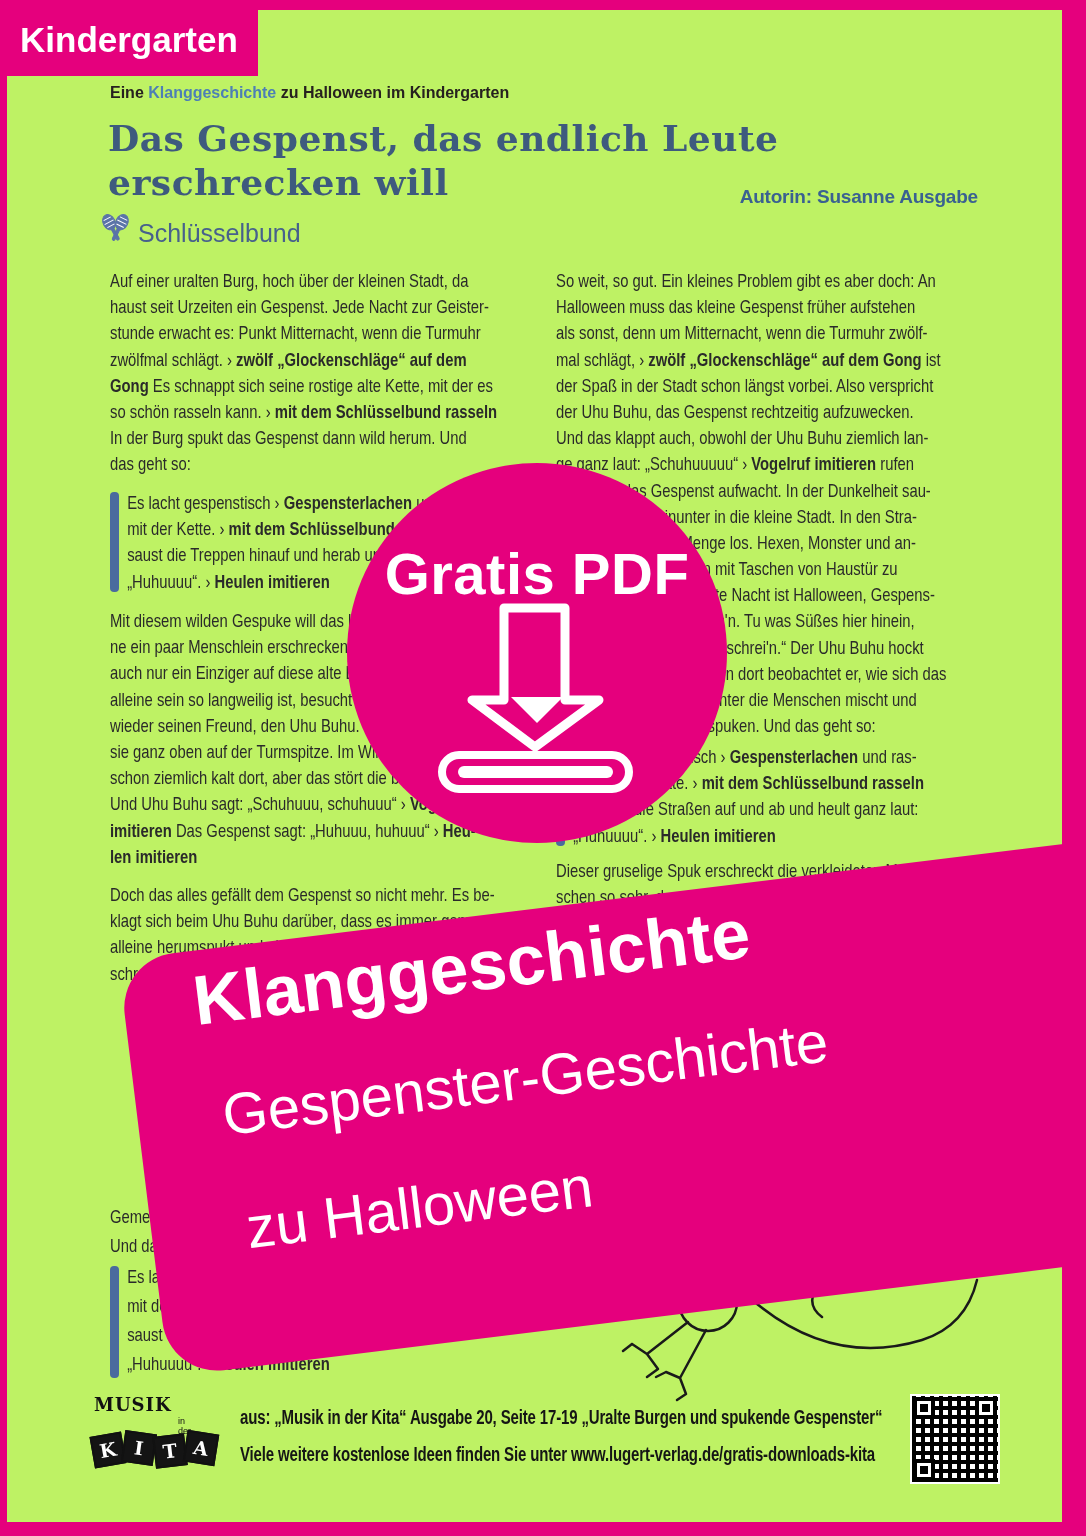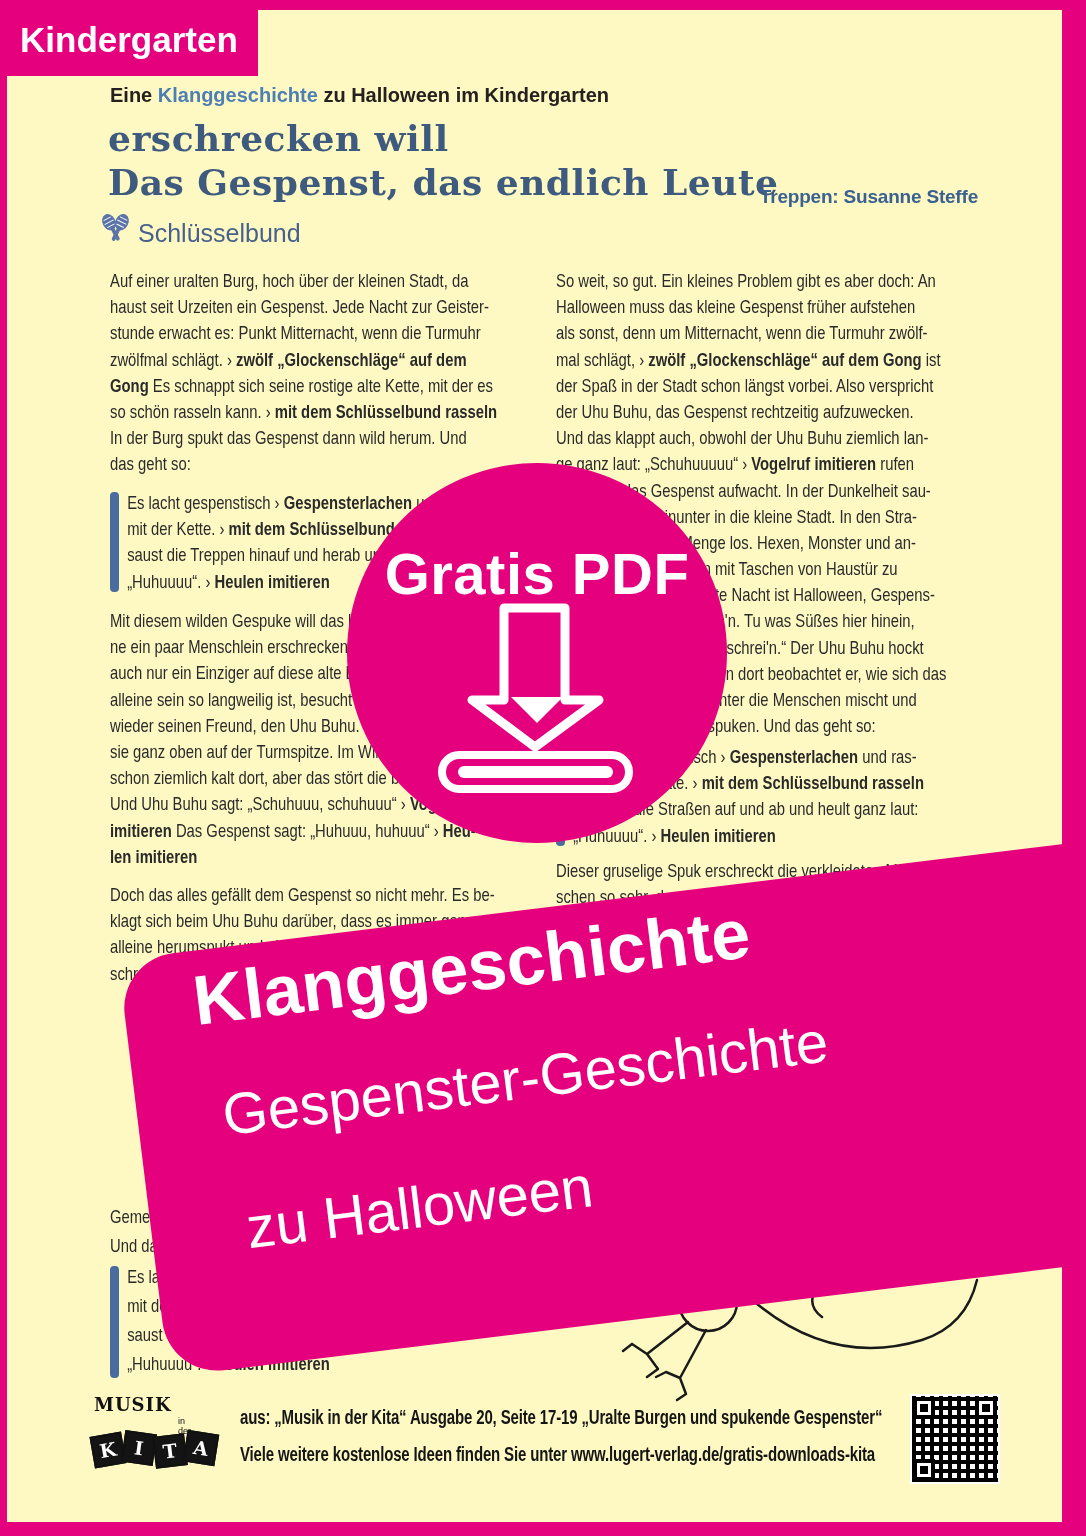--- a/index.html
+++ b/index.html
@@ -1,28 +1,28 @@
 <!DOCTYPE html>
 <html><head>
 <meta charset="utf-8">
 <style>
   html,body{margin:0;padding:0;background:#fff;}
-  .page{position:relative;width:1086px;height:1536px;background:#fef9c3;overflow:hidden;
+  .page{position:relative;width:1086px;height:1536px;background:#bef264;overflow:hidden;
         font-family:"Liberation Sans",sans-serif;color:#2a2a2a;}
   
   .frame{position:absolute;background:#e5007d;z-index:50;}
   .frame.top{left:0;top:0;width:1086px;height:10px;}
   .frame.left{left:0;top:0;width:7px;height:1536px;}
   .frame.right{right:0;top:0;width:24px;height:1536px;}
   .frame.bottom{left:0;bottom:0;width:1086px;height:14px;}
   
   .ktag{position:absolute;left:0;top:0;width:258px;height:76px;background:#e5007d;z-index:55;
         color:#fff;font-size:35px;font-weight:bold;padding:20px 0 0 20px;box-sizing:border-box;}
   
-  .hline{position:absolute;left:110px;top:84px;font-size:20px;font-weight:bold;color:#26211f;z-index:10;}
+  .hline{position:absolute;left:110px;top:84px;font-size:16px;font-weight:bold;color:#26211f;z-index:10;}
   .hline .blue{color:#4d7fb5;}
   .title{position:absolute;left:108px;top:116px;font-family:"DejaVu Serif",serif;font-weight:bold;
          font-size:36px;line-height:44px;color:#3e5a7e;z-index:10;letter-spacing:.5px;}
   .author{position:absolute;left:600px;top:186px;width:378px;text-align:right;font-size:19px;
           font-weight:bold;color:#3a6191;z-index:10;letter-spacing:-.2px;}
   .instr{position:absolute;left:96px;top:212px;z-index:10;display:flex;align-items:center;}
   .instr .lbl{font-size:25px;color:#47618c;margin-left:4px;}
   
   .col{position:absolute;z-index:10;font-size:19px;transform:scaleX(.78);transform-origin:0 0;}
   .tl{height:26.2px;line-height:26.2px;white-space:pre;}
@@ -76,24 +76,24 @@
   <div class="frame bottom"></div>
 
   <div class="ktag">
     <span>Kindergarten</span>
   </div>
 
   <div class="hline">
     <span>Eine </span><span class="blue">Klanggeschichte</span><span> zu Halloween im Kindergarten</span>
   </div>
   <div class="title">
+    <div>Das Gespenst, das endlich Leute</div>
     <div>erschrecken will</div>
-    <div>Das Gespenst, das endlich Leute</div>
-  </div>
-  <div class="author">Treppen: Susanne Steffe</div>
+  </div>
+  <div class="author">Autorin: Susanne Ausgabe</div>
 
   <div class="instr">
     <span>
       <svg width="38" height="38" viewBox="0 0 38 38">
         <g stroke="#5b74a8" fill="#5b74a8">
           <g transform="rotate(-28 14 12)">
             <ellipse cx="14" cy="10" rx="6" ry="8" fill="#5b74a8"></ellipse>
             <path d="M9,10 h10 M10,6 h8 M10,14 h8" stroke="#fff" stroke-width="1" fill="none"></path>
             <rect x="12.6" y="17" width="2.8" height="13" rx="1.4"></rect>
           </g>

